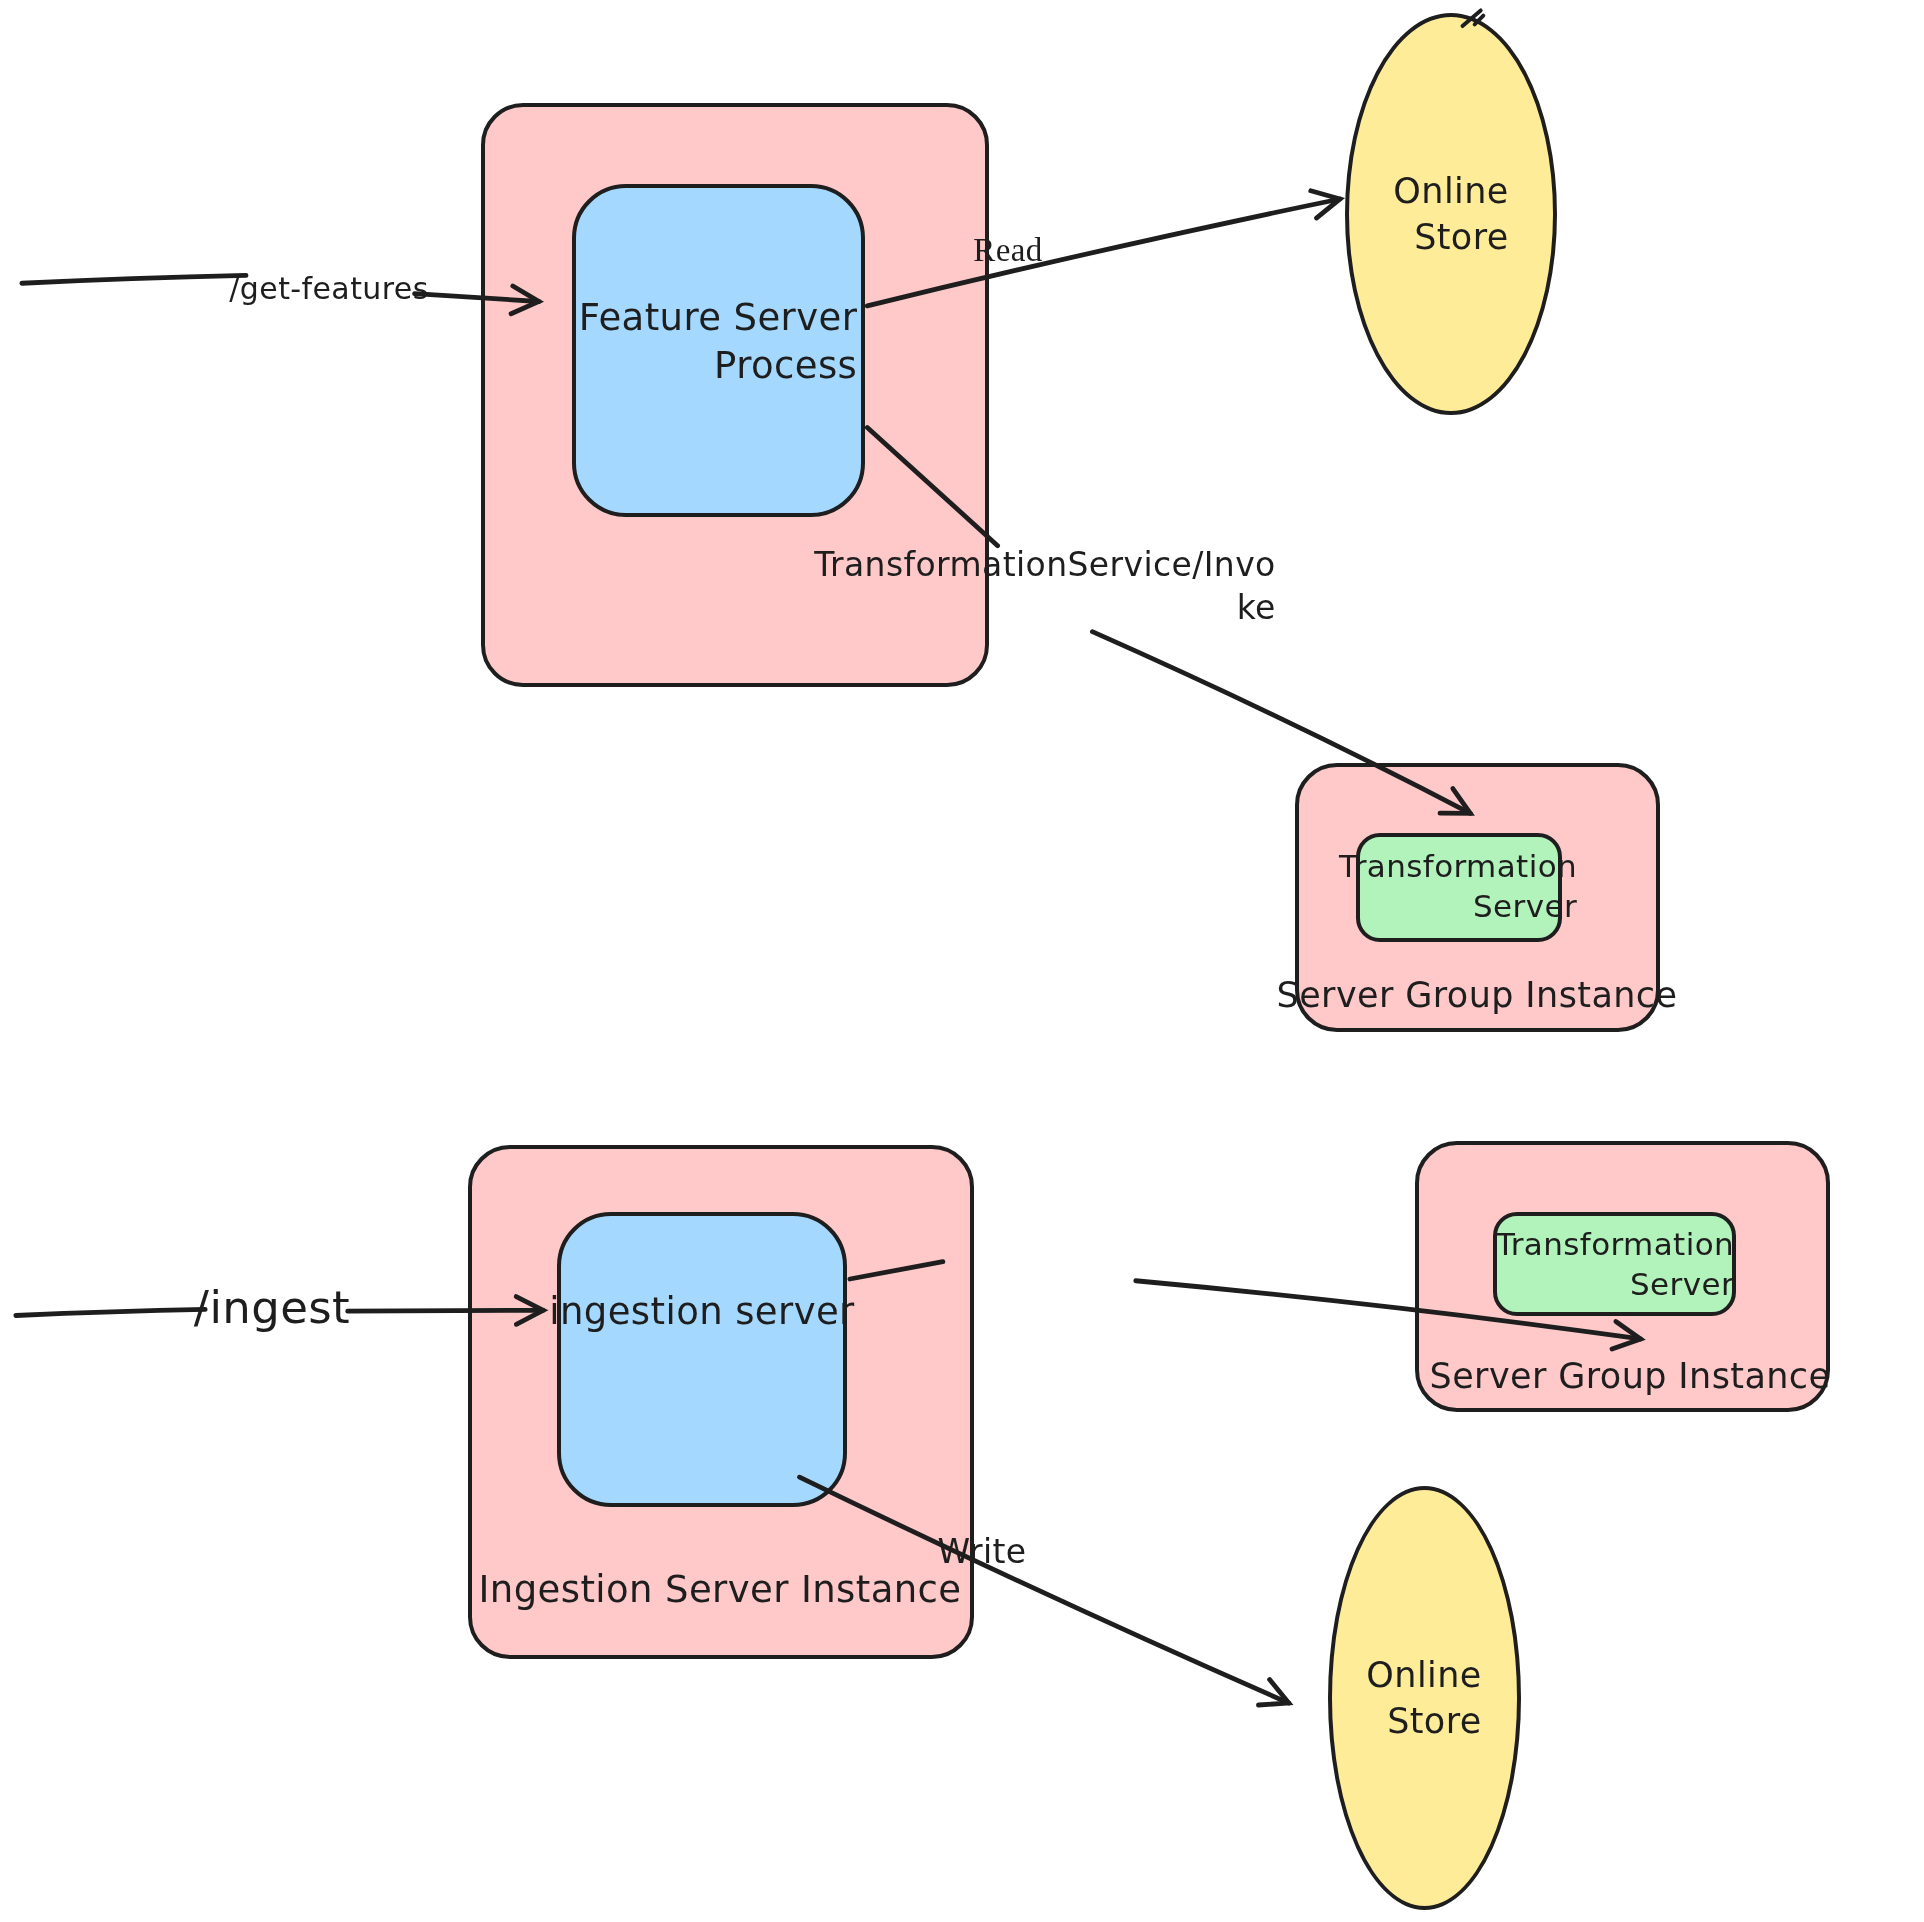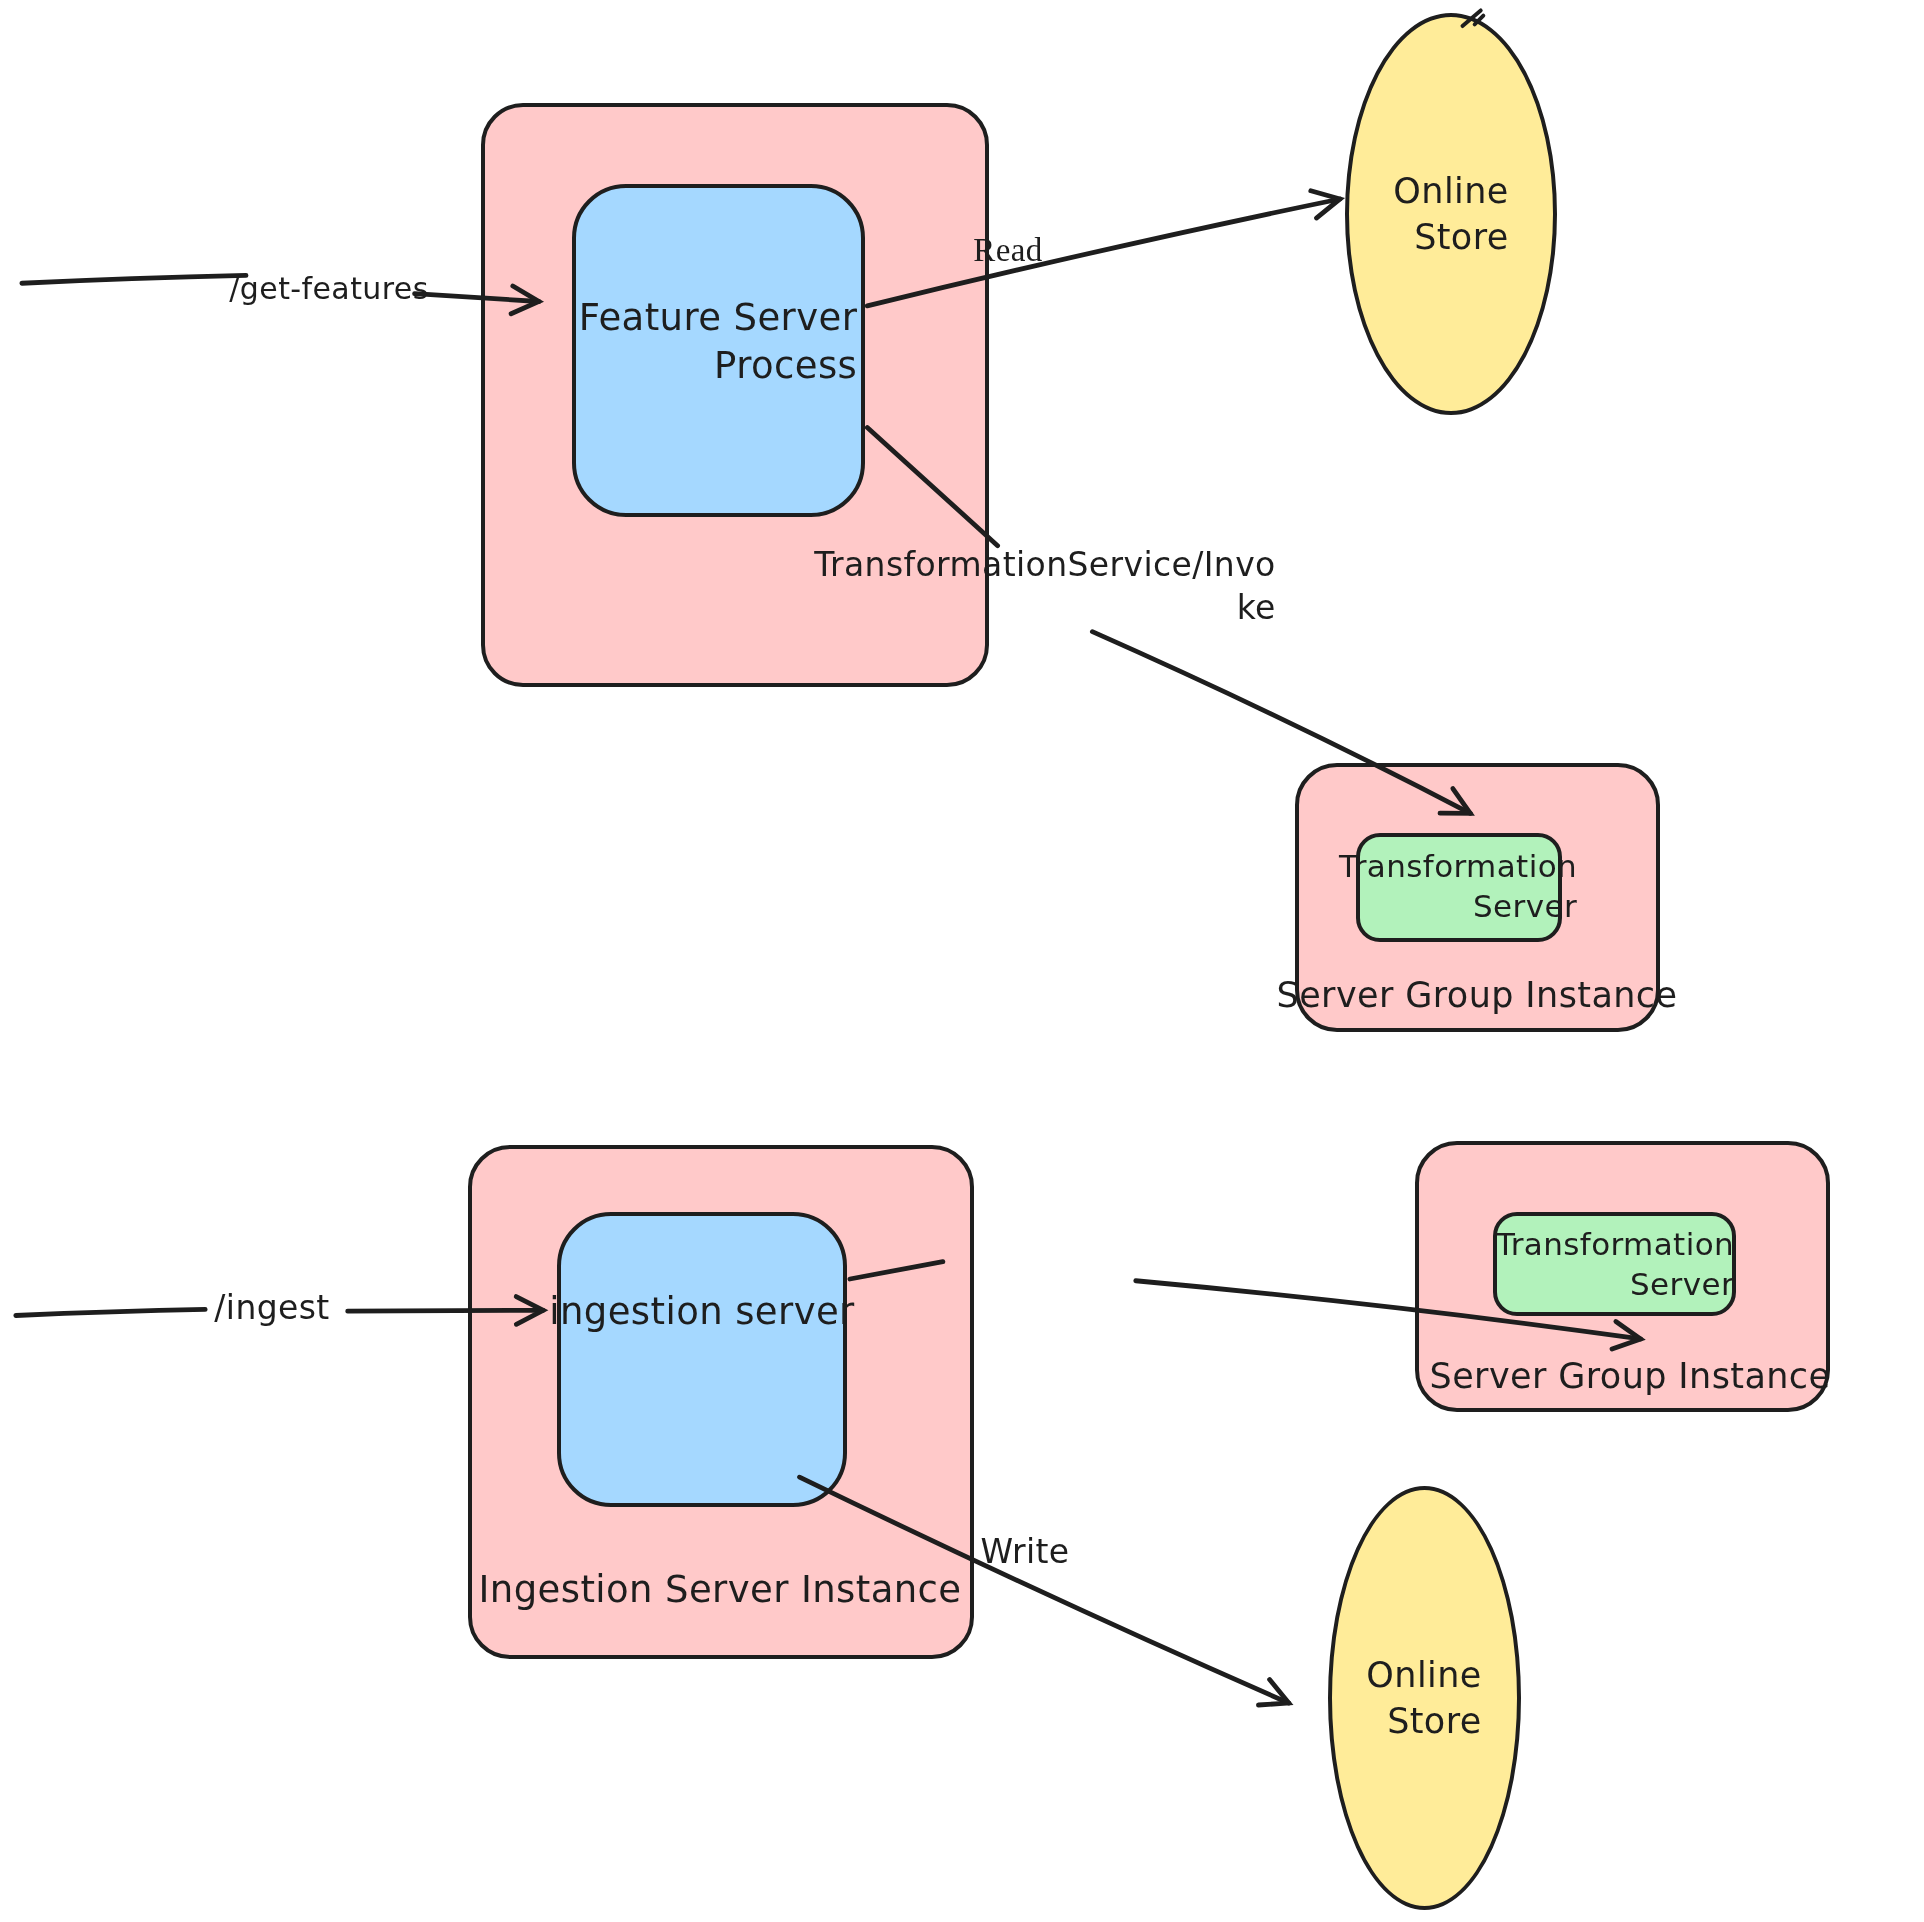--- a/index.html
+++ b/index.html
@@ -90,35 +90,35 @@
     <span style="display:block">ke</span>
   </div>
 
   <div class="lbl" style="left:1458px;top:886px;font-size:31px;">
     <span style="display:block">Transformation</span>
     <span style="display:block">Server</span>
   </div>
 
   <div class="lbl" style="left:1477px;top:996px;font-size:35px;">Server Group Instance</div>
 
-  <div class="lbl" style="left:272px;top:1308px;font-size:33px;">/ingest</div>
+  <div class="lbl" style="left:272px;top:1308px;font-size:45px;">/ingest</div>
 
   <div class="lbl" style="left:702px;top:1312px;font-size:37px;">ingestion server</div>
 
   <div class="lbl" style="left:720px;top:1590px;font-size:37px;">Ingestion Server Instance</div>
 
 
   <div class="lbl" style="left:1615px;top:1264px;font-size:31px;">
     <span style="display:block">Transformation</span>
     <span style="display:block">Server</span>
   </div>
 
   <div class="lbl" style="left:1630px;top:1377px;font-size:35px;">Server Group Instance</div>
 
-  <div class="lbl" style="left:1025px;top:1552px;font-size:33px;">Write</div>
+  <div class="lbl" style="left:982px;top:1552px;font-size:33px;">Write</div>
 
   <div class="lbl" style="left:1424px;top:1698px;font-size:35px;">
     <span style="display:block">Online</span>
     <span style="display:block">Store</span>
   </div>
 
 </div>
 
 
 </body></html>

